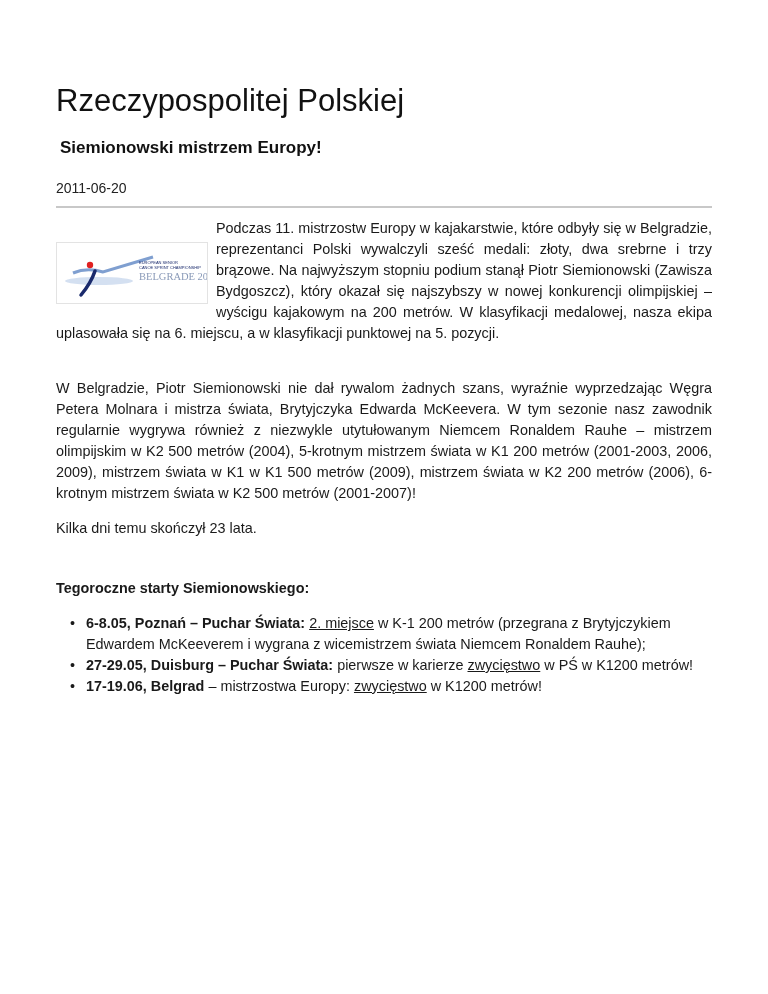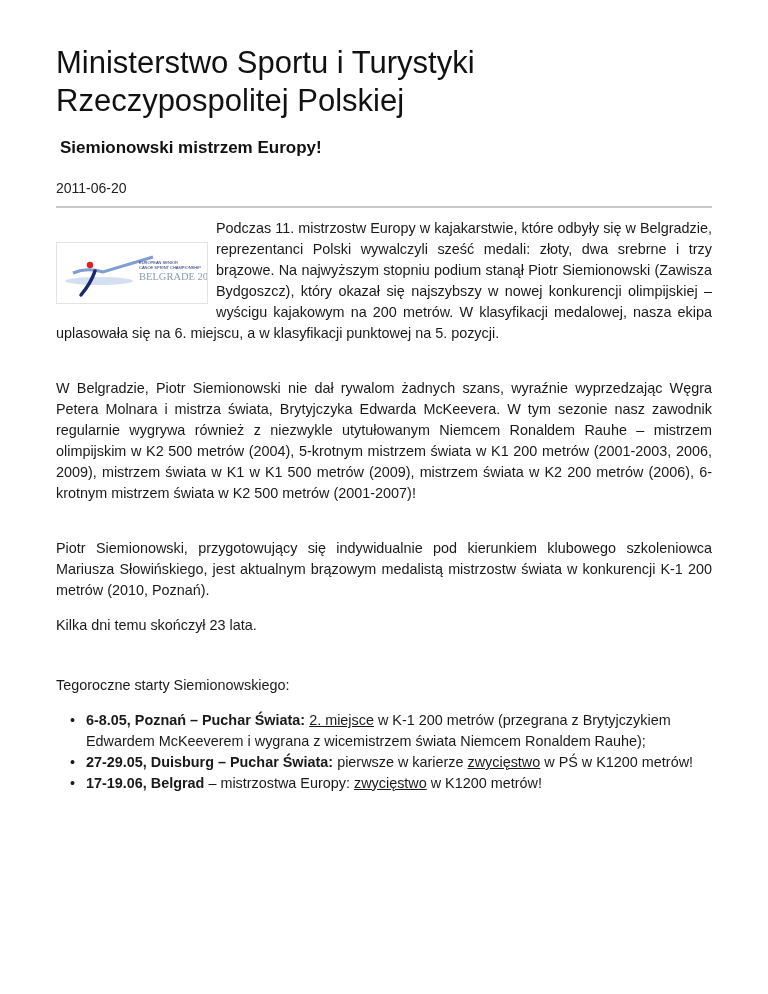--- a/index.html
+++ b/index.html
@@ -23,34 +23,34 @@
   .logo {
     float: left; width: 152px; height: 62px; margin: 24px 8px 4px 0;
     border: 1px solid #e3e3e3; background: #fff; box-sizing: border-box; position: relative;
   }
   .logo svg { position: absolute; left: 0; top: 0; }
   .p1 { margin-top: 0 !important; }
   .gap-l { margin-top: 53px !important; }
   .gap-m { margin-top: 34px !important; }
   .gap-s { margin-top: 14px !important; }
   .p-left { text-align: left; }
-  .section-heading { font-weight: normal; margin-top: 39px !important; }
+  .section-heading { font-weight: bold; margin-top: 39px !important; }
   ul { margin: 14px 0 0 0; padding-left: 30px; list-style: none; }
   li { position: relative; line-height: 21px; }
   li .bullet { position: absolute; left: -16px; top: 0; }
   .b { font-weight: bold; }
   .u { text-decoration: underline; color: #1a1a1a; }
   .last { margin-top: 36px !important; }
 </style>
 </head>
 <body>
 
 <div class="page">
   <h1 class="site-title">
-    <span>Ministerstwo Sportu i Turystyki</span><br>
+    <br>
     <span>Rzeczypospolitej Polskiej</span>
   </h1>
 
   <h2 class="article-title">Siemionowski mistrzem Europy!</h2>
   <div class="date">2011-06-20</div>
   <div class="hr"></div>
 
   <div class="content">
     <div class="logo">
       <svg width="150" height="60" viewBox="0 0 150 60">
@@ -59,21 +59,20 @@
         <path d="M38 28 Q34 40 24 52" stroke="#1a2a6c" stroke-width="3.5" fill="none" stroke-linecap="round"></path>
         <circle cx="33" cy="22" r="3.2" fill="#e02020"></circle>
         <text x="82" y="21" font-size="4" fill="#1a2a6c" font-family="Liberation Sans, sans-serif">EUROPEAN SENIOR</text>
         <text x="82" y="26" font-size="4" fill="#1a2a6c" font-family="Liberation Sans, sans-serif">CANOE SPRINT CHAMPIONSHIP</text>
         <text x="82" y="37" font-size="10.5" fill="#8a9ab8" font-family="Liberation Serif, serif">BELGRADE 2011</text>
       </svg>
     </div>
 
     <p class="p1">Podczas 11. mistrzostw Europy w kajakarstwie, które odbyły się w Belgradzie, reprezentanci Polski wywalczyli sześć medali: złoty, dwa srebrne i trzy brązowe. Na najwyższym stopniu podium stanął Piotr Siemionowski (Zawisza Bydgoszcz), który okazał się najszybszy w nowej konkurencji olimpijskiej – wyścigu kajakowym na 200 metrów. W klasyfikacji medalowej, nasza ekipa uplasowała się na 6. miejscu, a w klasyfikacji punktowej na 5. pozycji.</p>
     <p class="gap-m">W Belgradzie, Piotr Siemionowski nie dał rywalom żadnych szans, wyraźnie wyprzedzając Węgra Petera Molnara i mistrza świata, Brytyjczyka Edwarda McKeevera. W tym sezonie nasz zawodnik regularnie wygrywa również z niezwykle utytułowanym Niemcem Ronaldem Rauhe – mistrzem olimpijskim w K2 500 metrów (2004), 5-krotnym mistrzem świata w K1 200 metrów (2001-2003, 2006, 2009), mistrzem świata w K1 w K1 500 metrów (2009), mistrzem świata w K2 200 metrów (2006), 6-krotnym mistrzem świata w K2 500 metrów (2001-2007)!</p>
-    <p class="gap-m">Piotr Siemionowski, przygotowujący się indywidualnie pod kierunkiem klubowego szkoleniowca Mariusza Słowińskiego, jest aktualnym brązowym medalistą mistrzostw świata w konkurencji K-1 200 metrów (2010, Poznań).</p>
     <p class="gap-s p-left">Kilka dni temu skończył 23 lata.</p>
 
     <p class="section-heading p-left">Tegoroczne starty Siemionowskiego:</p>
 
     <ul>
       <li>
         <span class="bullet">•</span>
         <span class="b">6-8.05, Poznań – Puchar Świata:</span><span> </span><a class="u" href="#">2. miejsce</a><span> w K-1 200 metrów (przegrana z Brytyjczykiem Edwardem McKeeverem i wygrana z wicemistrzem świata Niemcem Ronaldem Rauhe);</span>
       </li>
       <li>

